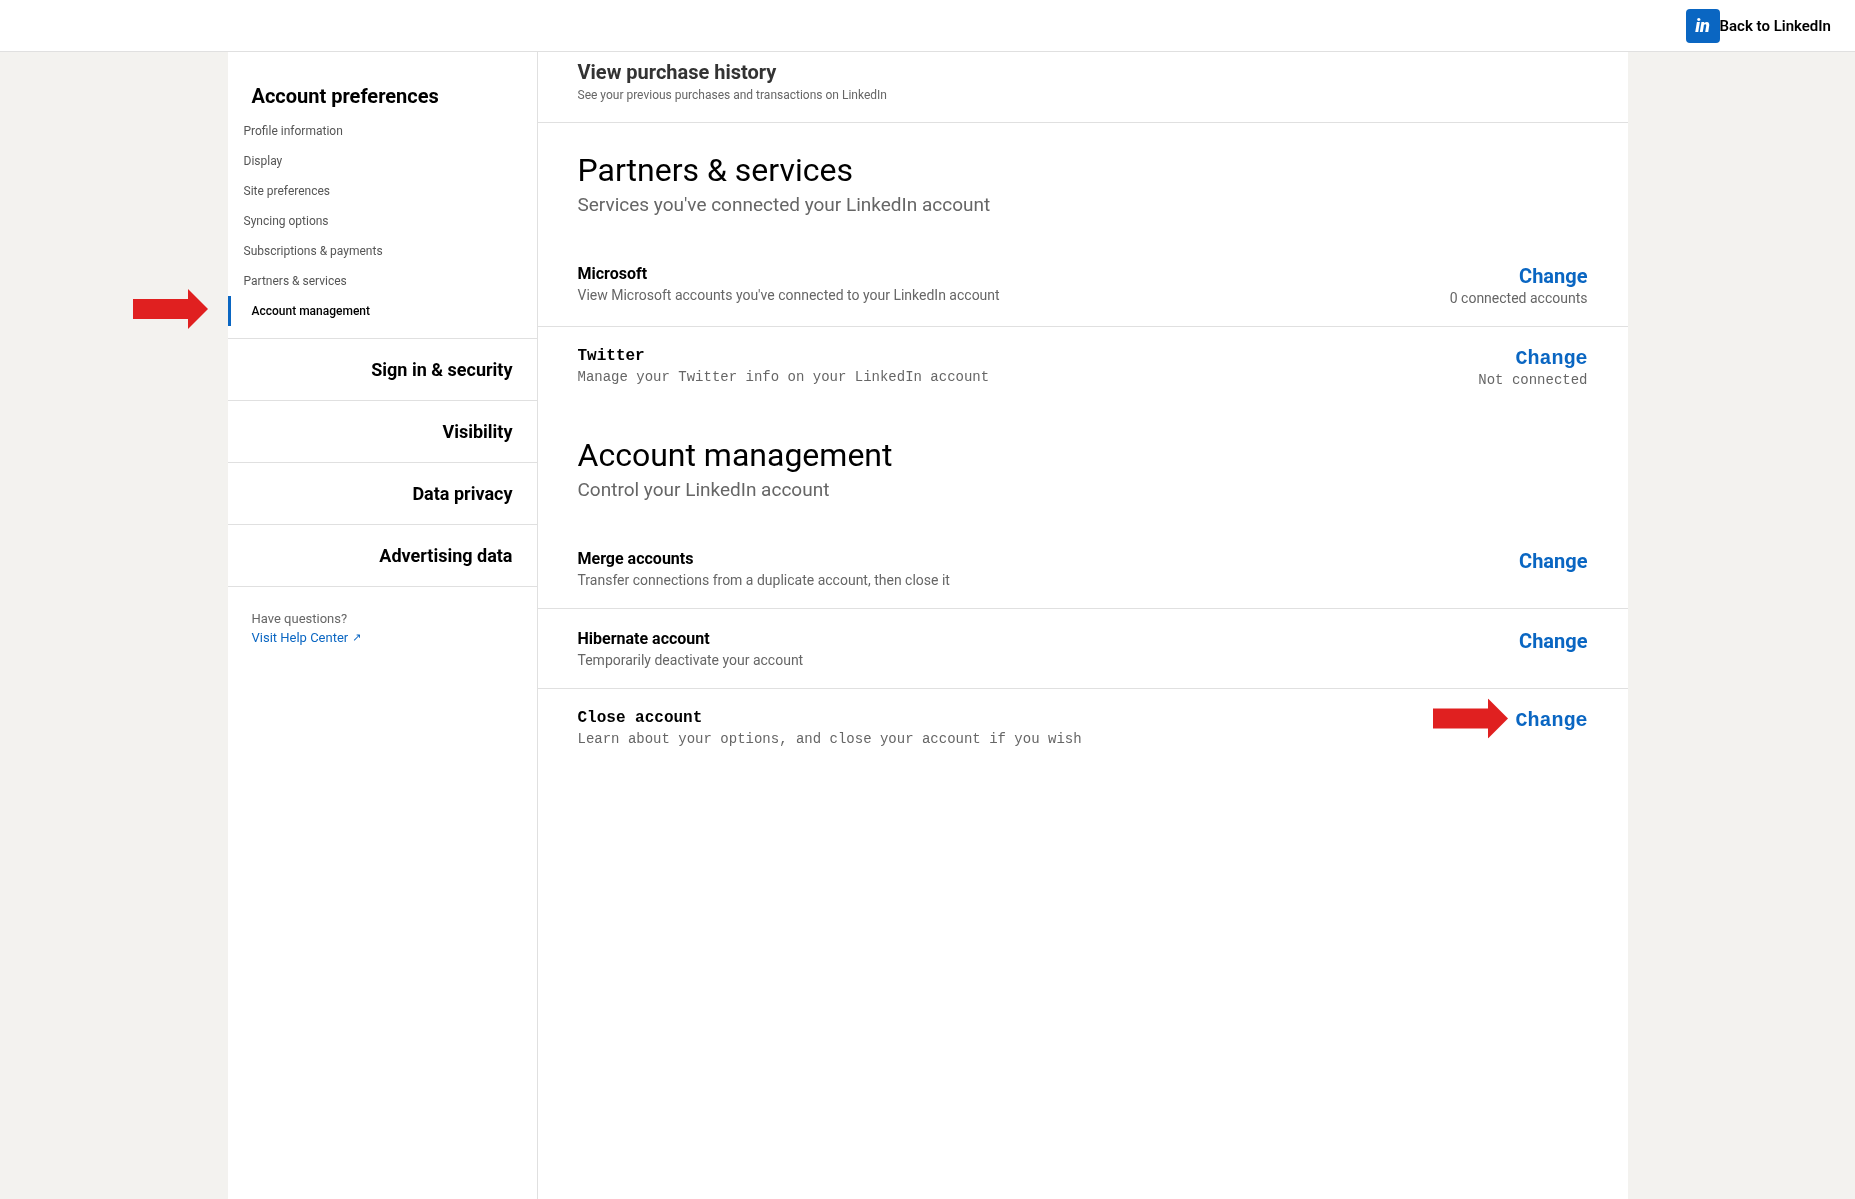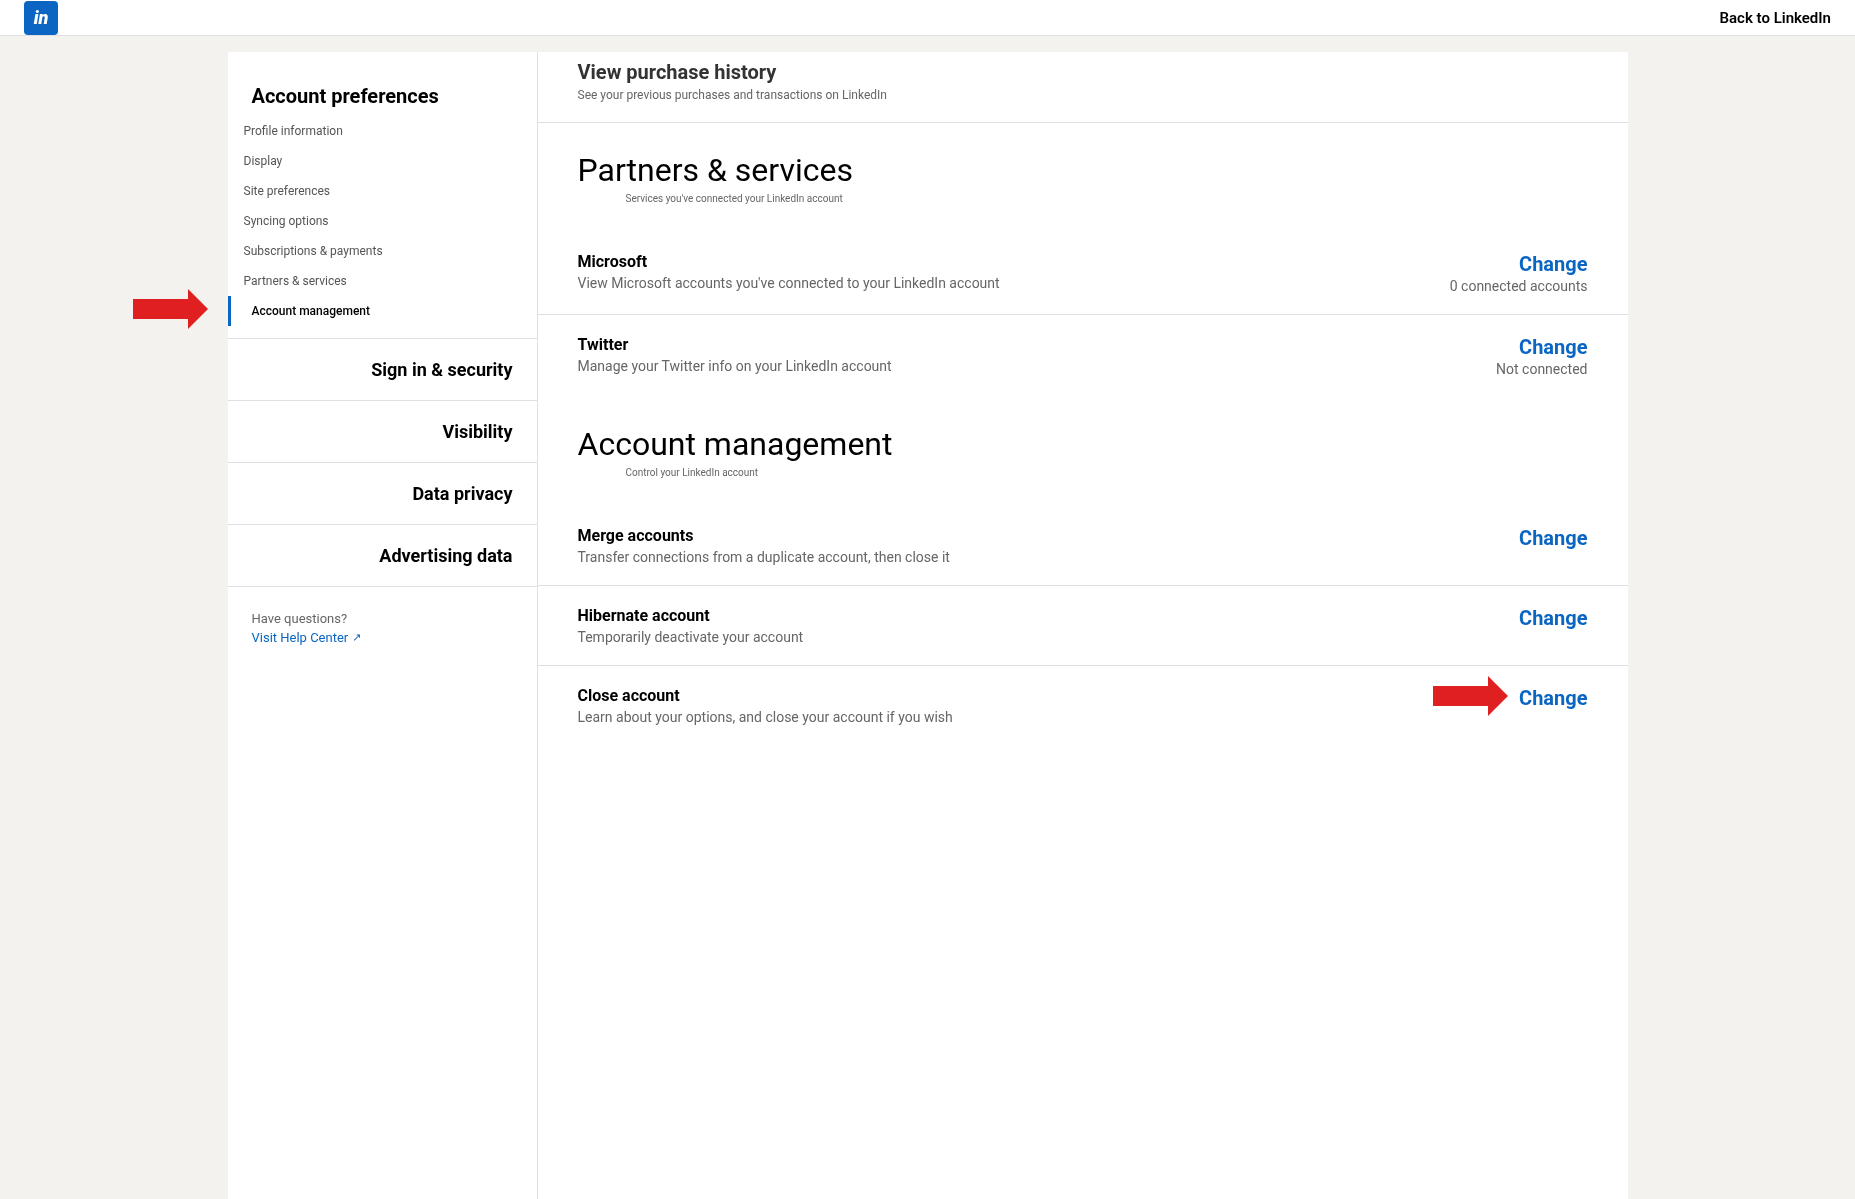--- a/index.html
+++ b/index.html
@@ -7,23 +7,23 @@
       font-family: -apple-system, BlinkMacSystemFont, 'Segoe UI', Roboto, Arial, sans-serif;
       background: #f3f2ef;
       min-height: 1199px;
     }
 
     
     .header {
       background: #fff;
       display: flex;
       align-items: center;
-      justify-content: space-between;
+      justify-content: flex-end;
       padding: 0 24px;
-      height: 36px;
+      height: 52px;
       border-bottom: 1px solid #e0e0e0;
       position: fixed;
       top: 0;
       left: 0;
       right: 0;
       z-index: 100;
     }
     .linkedin-logo {
       background: #0a66c2;
       color: white;
@@ -152,36 +152,36 @@
       font-size: 12px;
       color: #666;
     }
     .section-title {
       font-size: 32px;
       font-weight: 400;
       color: #000;
       margin-bottom: 4px;
     }
     .section-subtitle {
-      font-size: 10px;
+      font-size: 19px;
       color: #666;
       margin-bottom: 20px;
-      margin-left: 48px;
     }
 
     
     .setting-item {
       display: flex;
       justify-content: flex-start;
       align-items: flex-start;
       padding: 20px 40px;
       border-bottom: 1px solid #e0e0e0;
     }
     .setting-item:last-child {
       border-bottom: none;
+      font-family: Liberation Mono, monospace;
     }
     .setting-info {
       flex: 1;
     }
     .setting-name {
       font-size: 16px;
       font-weight: 700;
       color: #000;
       margin-bottom: 4px;
     }

